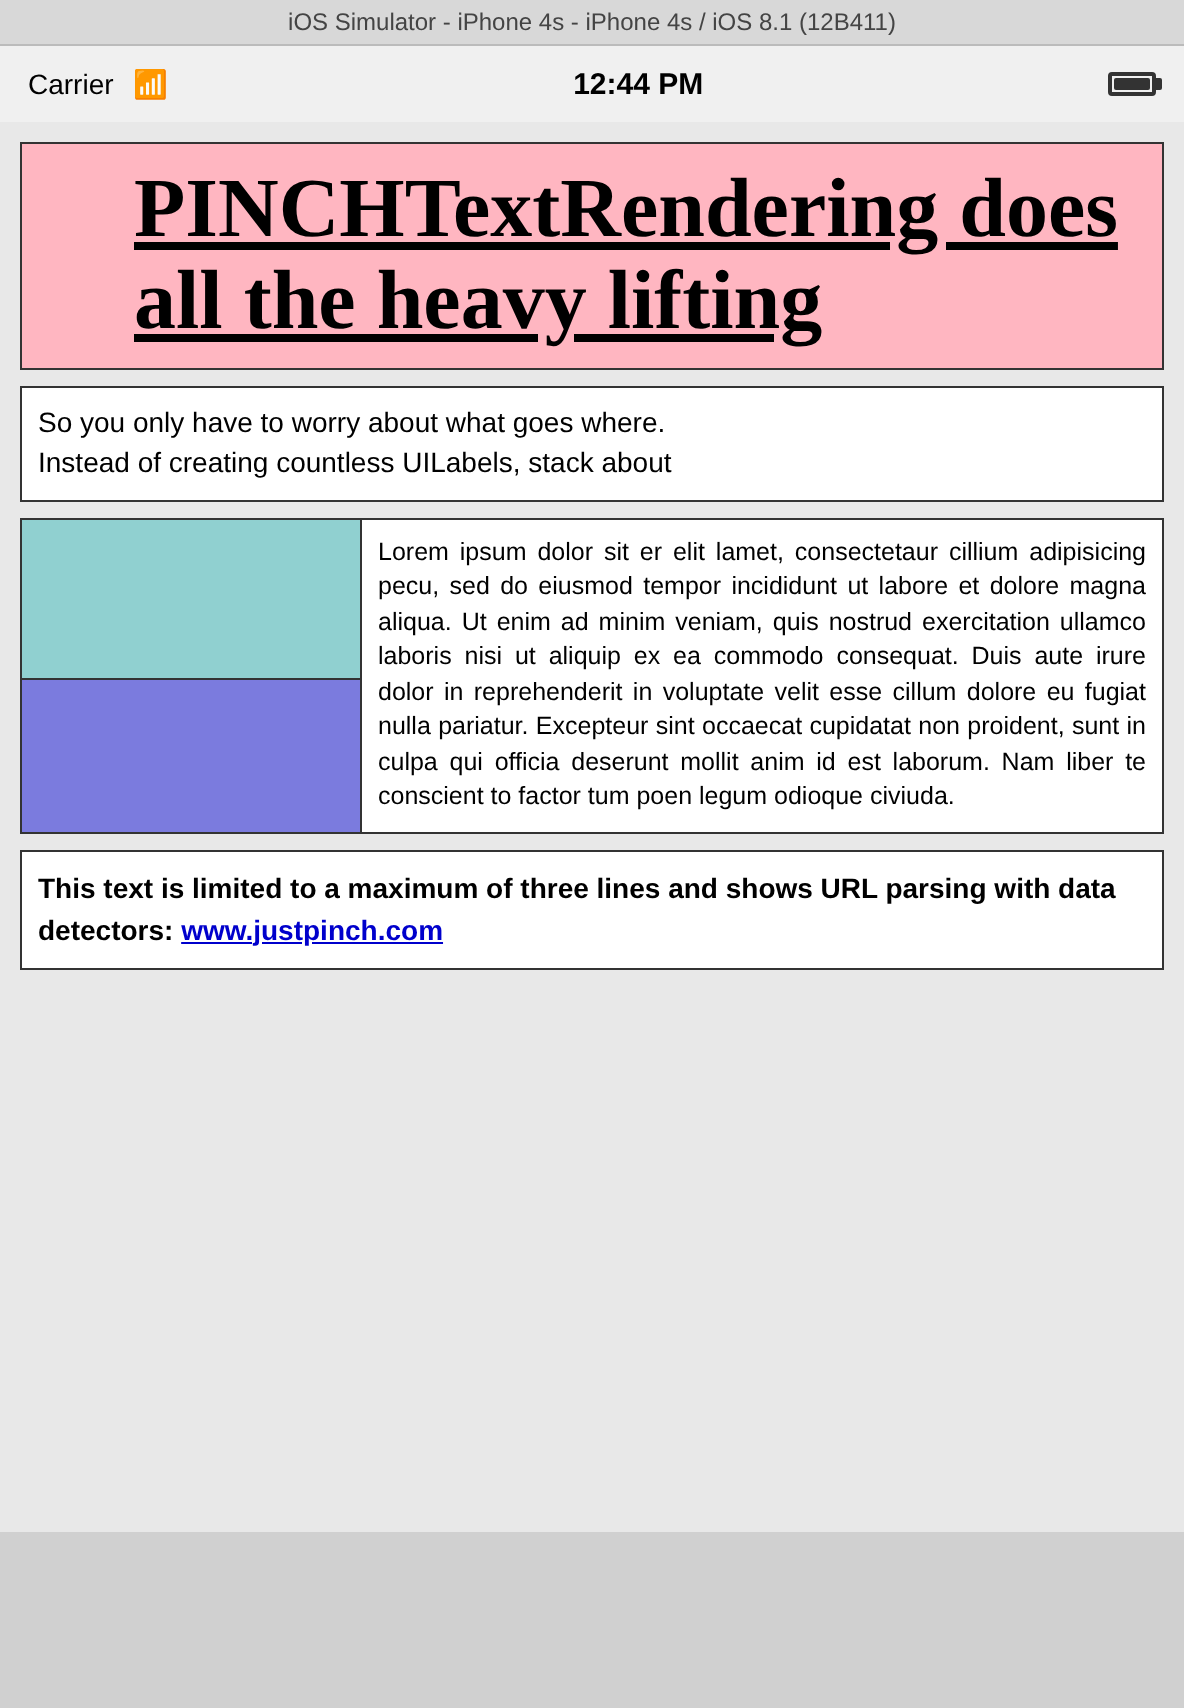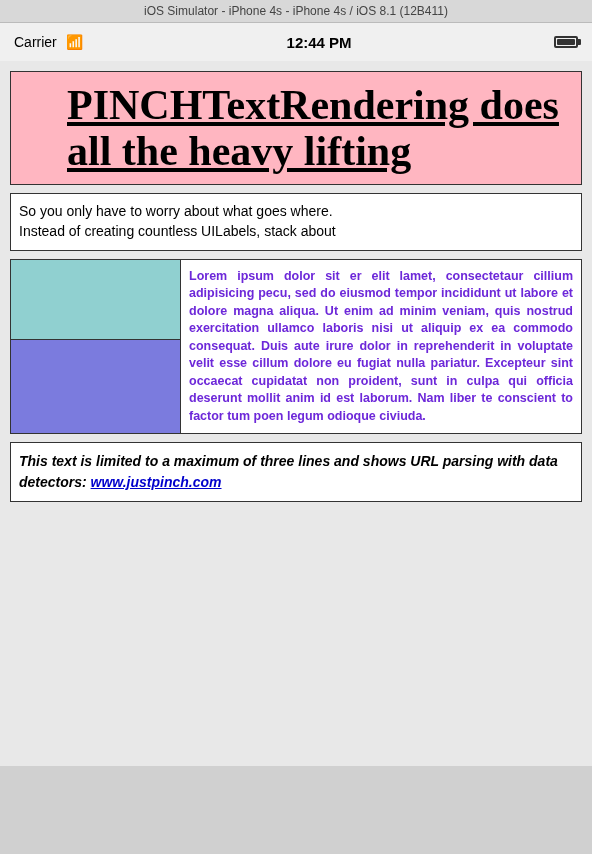--- a/index.html
+++ b/index.html
@@ -170,38 +170,36 @@
     .col-right-top-text {
       font-size: 13.5px;
       font-weight: bold;
       color: #000;
       line-height: 1.4;
     }
 
     .col-right-bottom {
       padding: 8px;
       font-size: 12.5px;
-      color: #6d28d9;
+      color: #000000;
       line-height: 1.4;
       text-align: justify;
-      font-weight: bold;
     }
 
     .col-right {
       flex: 1;
       display: flex;
       flex-direction: column;
     }
 
     
     .section-url {
       border: 1px solid #333;
       padding: 8px;
       background: #fff;
-      font-style: italic;
     }
 
     .section-url-text {
       font-size: 14px;
       font-weight: bold;
       color: #000;
       line-height: 1.5;
     }
 
     .url-link {

